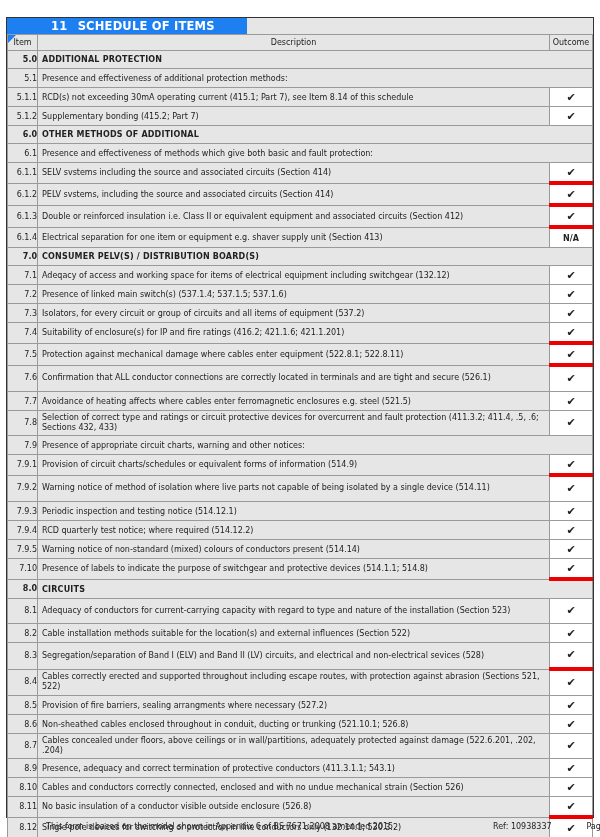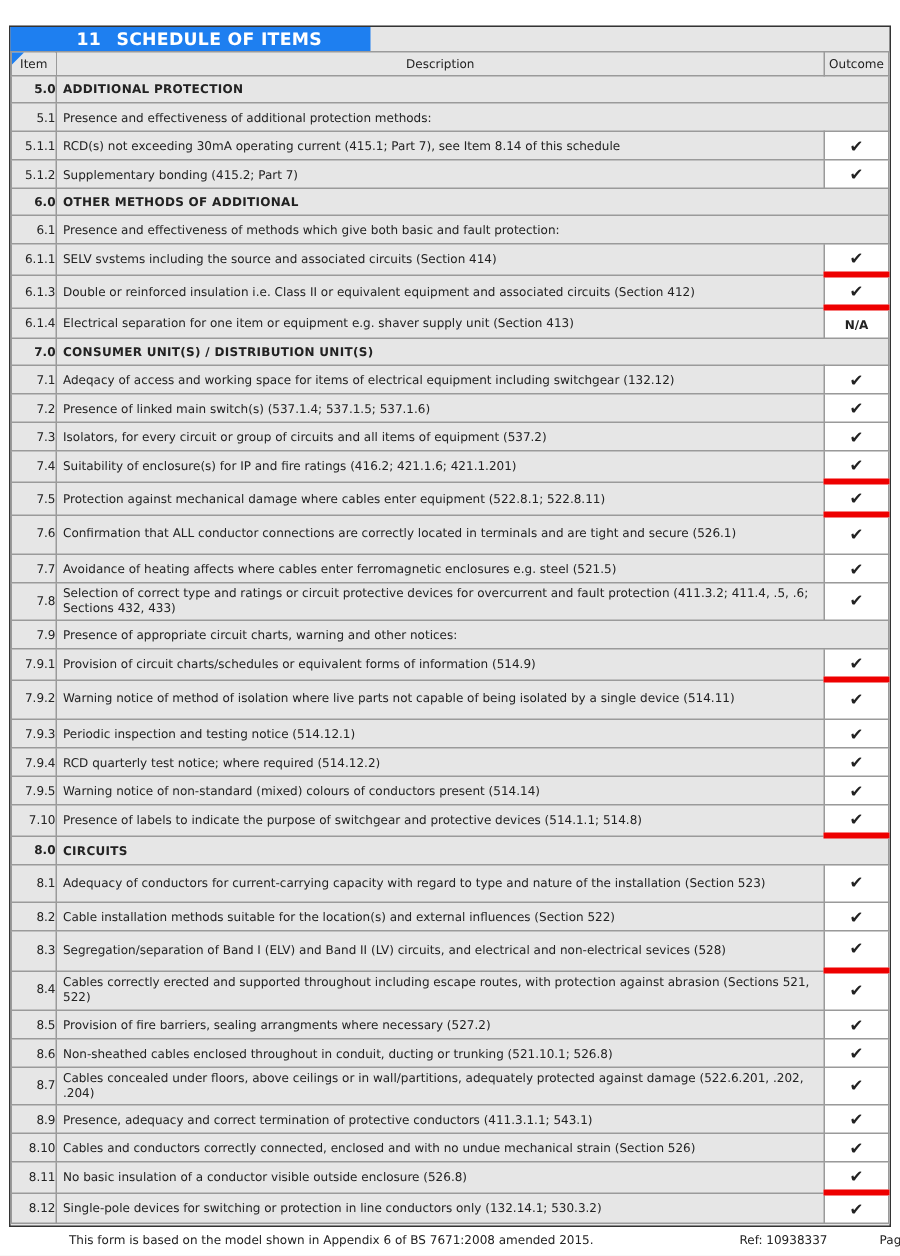--- a/index.html
+++ b/index.html
@@ -65,32 +65,37 @@
         <tr class="r1">
           <td class="item">6.1</td>
           <td class="desc" colspan="2">Presence and effectiveness of methods which give both basic and fault protection:</td>
         </tr>
         <tr class="r1">
           <td class="item">6.1.1</td>
           <td class="desc">SELV svstems including the source and associated circuits (Section 414)</td>
           <td class="outcome redline">✔</td>
         </tr>
         <tr class="r1">
+          <td class="item">6.1.2</td>
+          <td class="desc">PELV svstems, including the source and associated circuits (Section 414)</td>
+          <td class="outcome redline">✔</td>
+        </tr>
+        <tr class="r1">
           <td class="item">6.1.3</td>
           <td class="desc">Double or reinforced insulation i.e. Class II or equivalent equipment and associated circuits (Section 412)</td>
           <td class="outcome redline">✔</td>
         </tr>
         <tr class="r1">
           <td class="item">6.1.4</td>
           <td class="desc">Electrical separation for one item or equipment e.g. shaver supply unit (Section 413)</td>
           <td class="outcome na">N/A</td>
         </tr>
         <tr class="sec">
           <td class="item">7.0</td>
-          <td class="desc" colspan="2">CONSUMER UNIT(S) / DISTRIBUTION UNIT(S)</td>
+          <td class="desc" colspan="2">CONSUMER PELV(S) / DISTRIBUTION BOARD(S)</td>
         </tr>
         <tr class="r1">
           <td class="item">7.1</td>
           <td class="desc">Adeqacy of access and working space for items of electrical equipment including switchgear (132.12)</td>
           <td class="outcome">✔</td>
         </tr>
         <tr class="r1">
           <td class="item">7.2</td>
           <td class="desc">Presence of linked main switch(s) (537.1.4; 537.1.5; 537.1.6)</td>
           <td class="outcome">✔</td>

